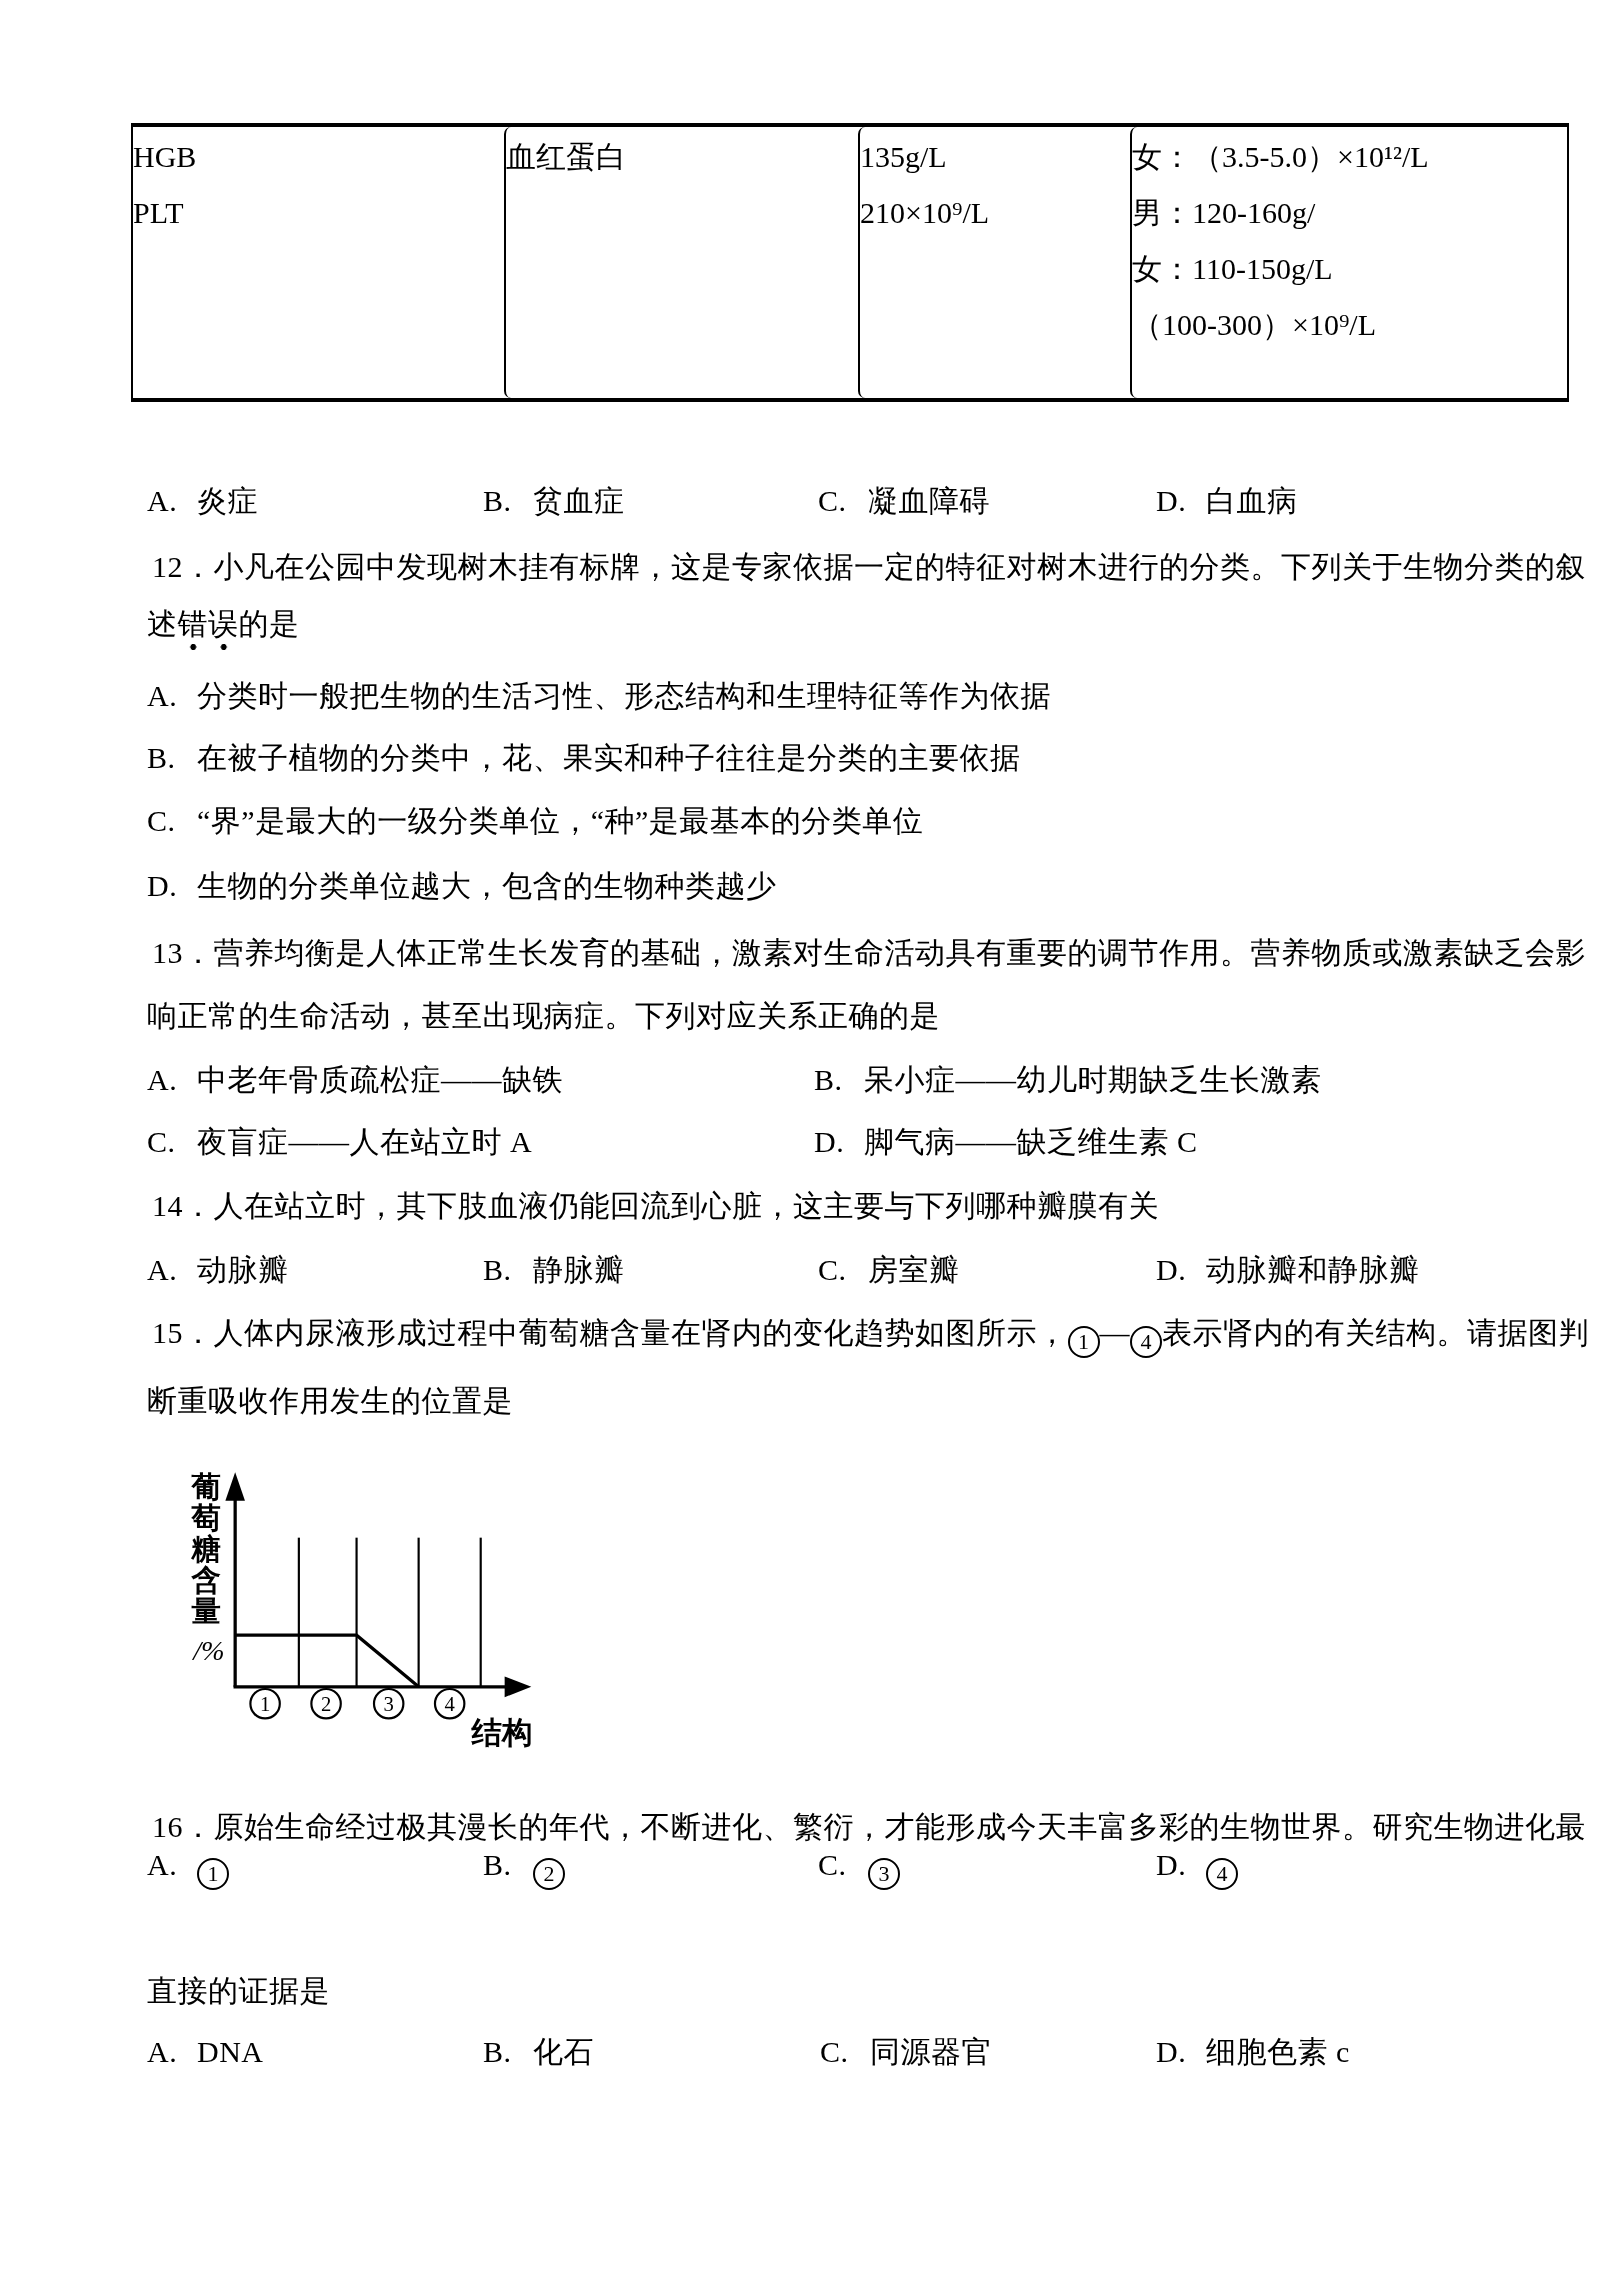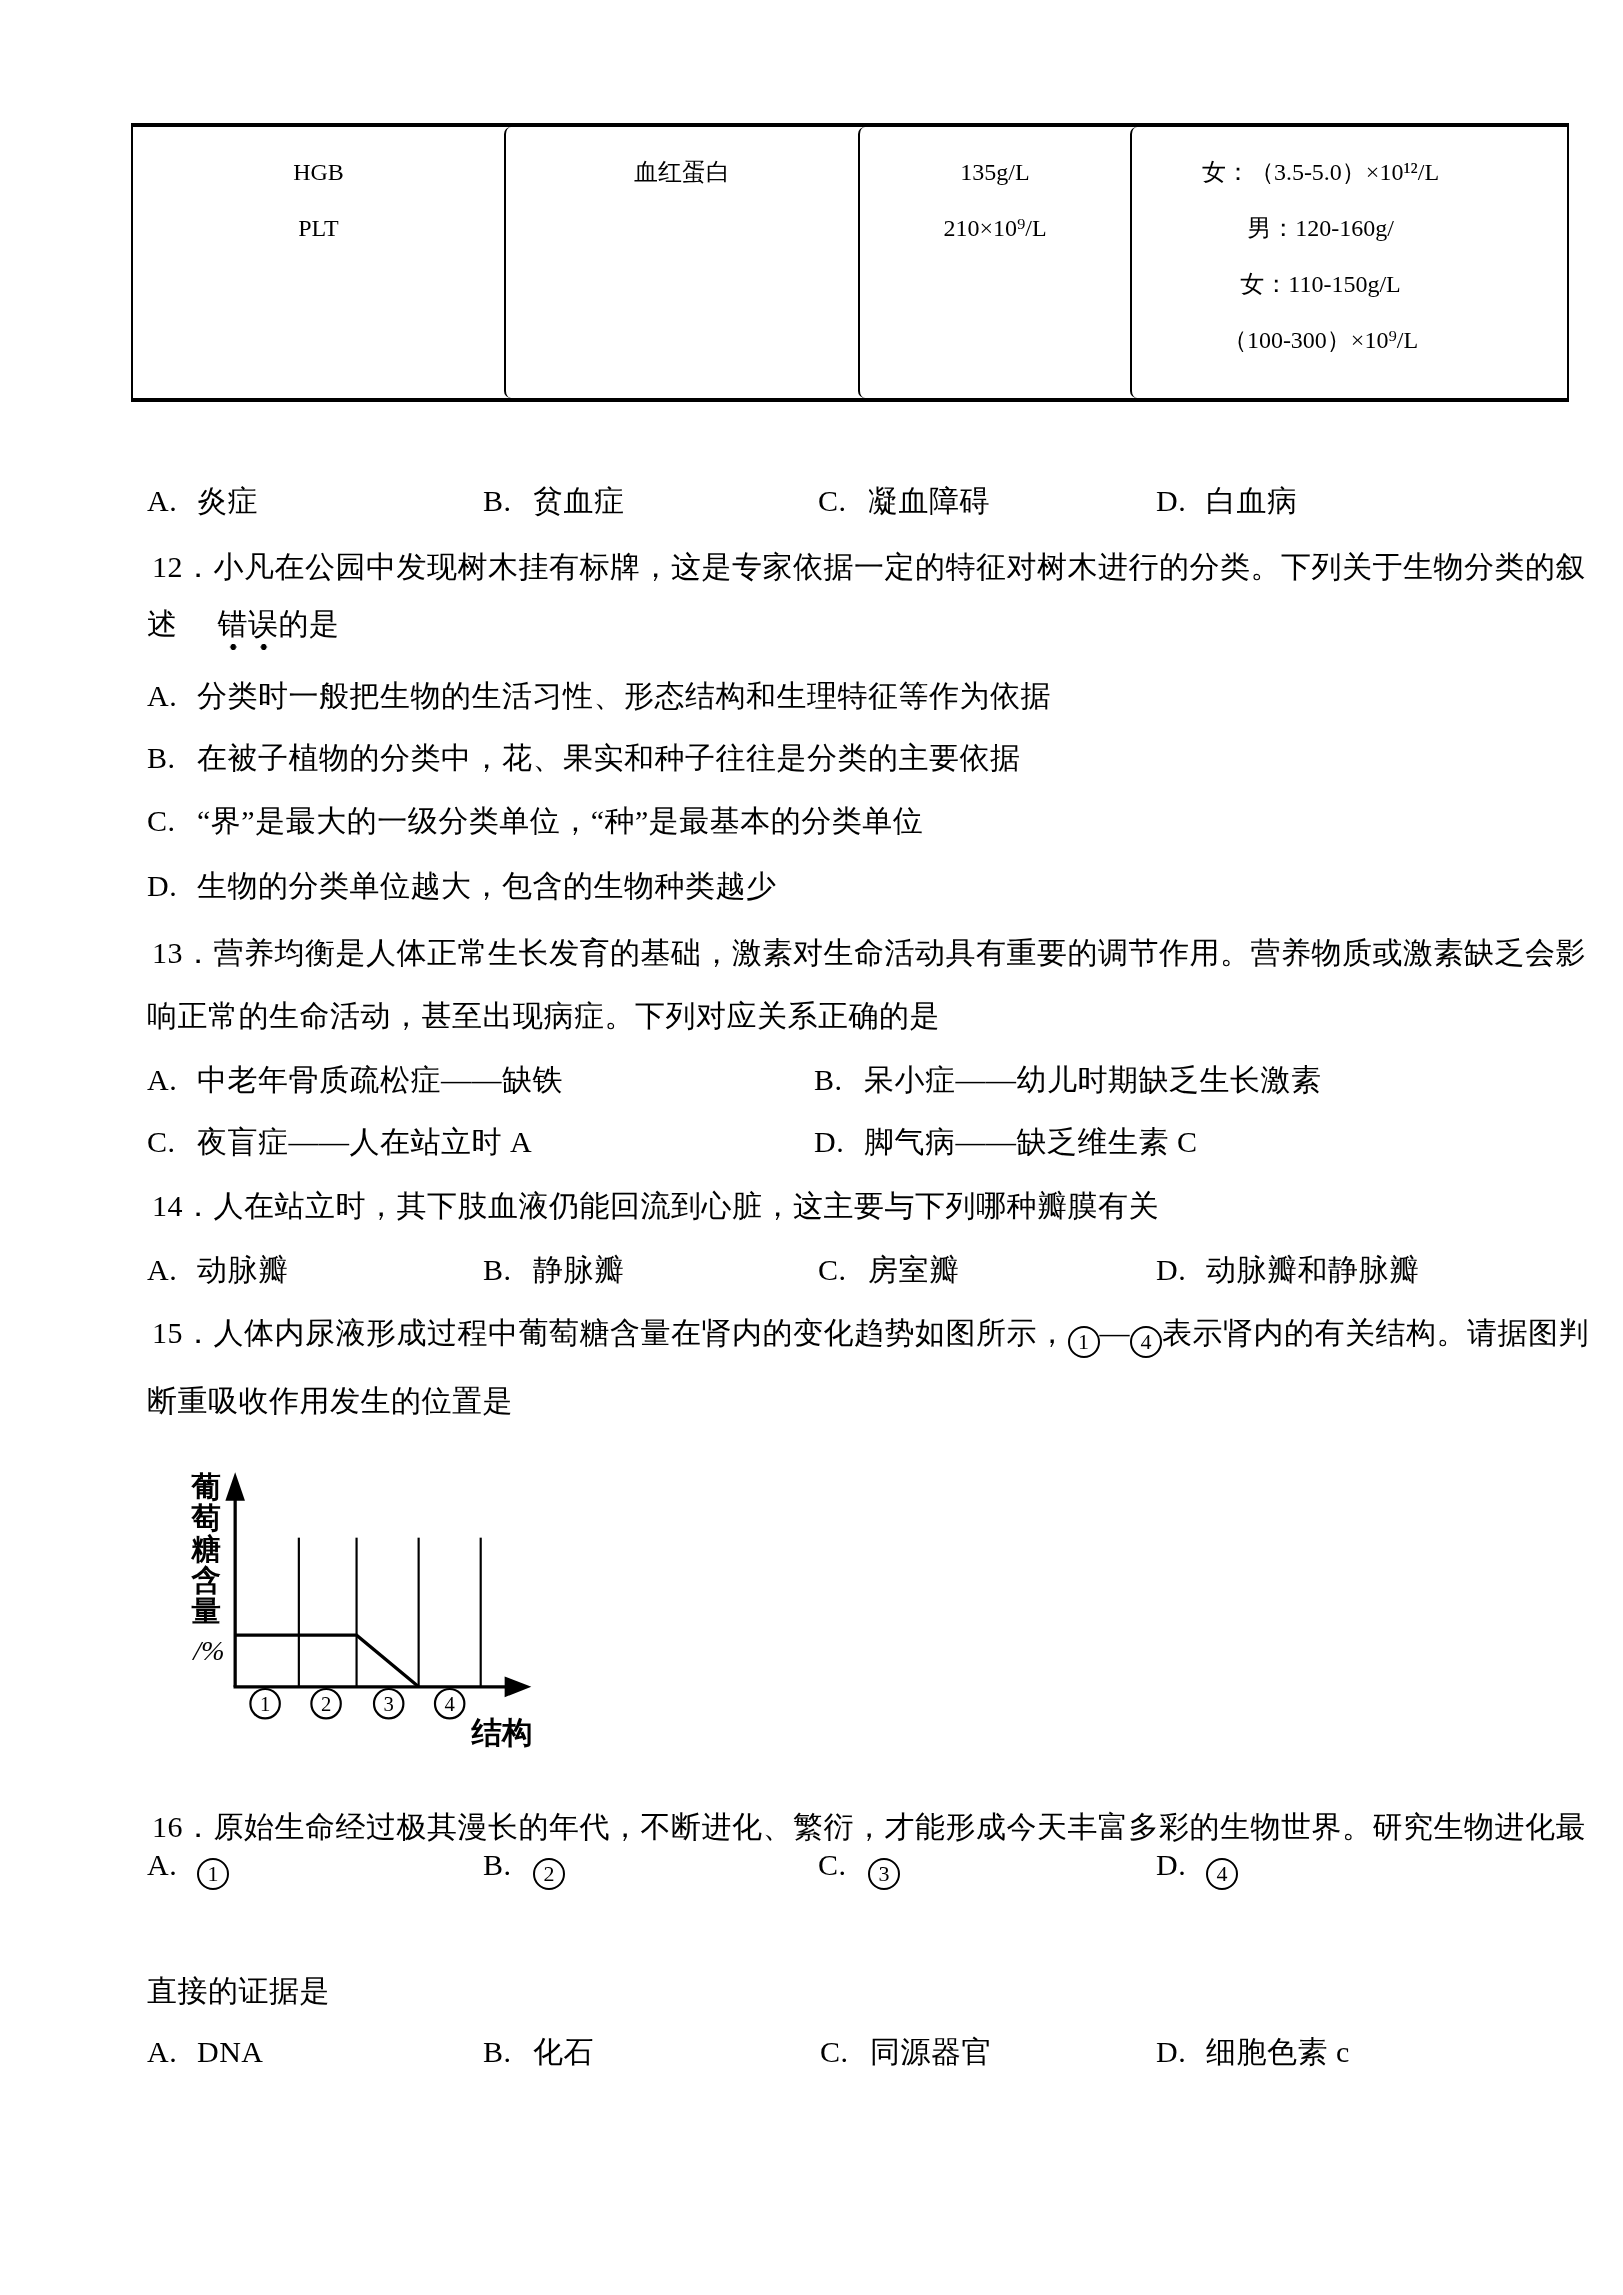--- a/index.html
+++ b/index.html
@@ -23,21 +23,20 @@
   .olabel {
     display: inline-block;
     width: 50px;
   }
   .emph {
     padding-bottom: 12px;
     background-image: radial-gradient(circle, #000 2.7px, transparent 3.3px);
     background-size: 30.5px 9.8px;
     background-repeat: repeat-x;
     background-position: 0 bottom;
-    margin-left: 40px;
   }
   .circ {
     display: inline-block;
     box-sizing: border-box;
     width: 32px;
     height: 32px;
     border: 2.2px solid #000;
     border-radius: 50%;
     text-align: center;
     line-height: 27px;
@@ -52,24 +51,23 @@
     width: 1438px;
     height: 279px;
     box-sizing: border-box;
     border: 2.7px solid #000;
     border-top-width: 4.9px;
     border-bottom-width: 4.9px;
     display: flex;
   }
   .rtable .cell {
     box-sizing: border-box;
-    text-align: center;
-    font-size: 24px;
+    font-size: 30px;
     line-height: 56px;
-    padding-top: 17px;
+    padding-top: 2px;
     overflow: hidden;
   }
   .rtable .cell + .cell { border-left: 2.2px solid #000; border-radius: 7px; }
   .tl { height: 56px; }
   .chart { position: absolute; left: 180px; top: 1456px; }
   .chart text {
     font-family: "Liberation Serif", "DejaVu Serif", serif;
     fill: #000;
   }
   .chart .axlabel { font-weight: bold; font-family: "Liberation Sans", "DejaVu Sans", sans-serif; }

